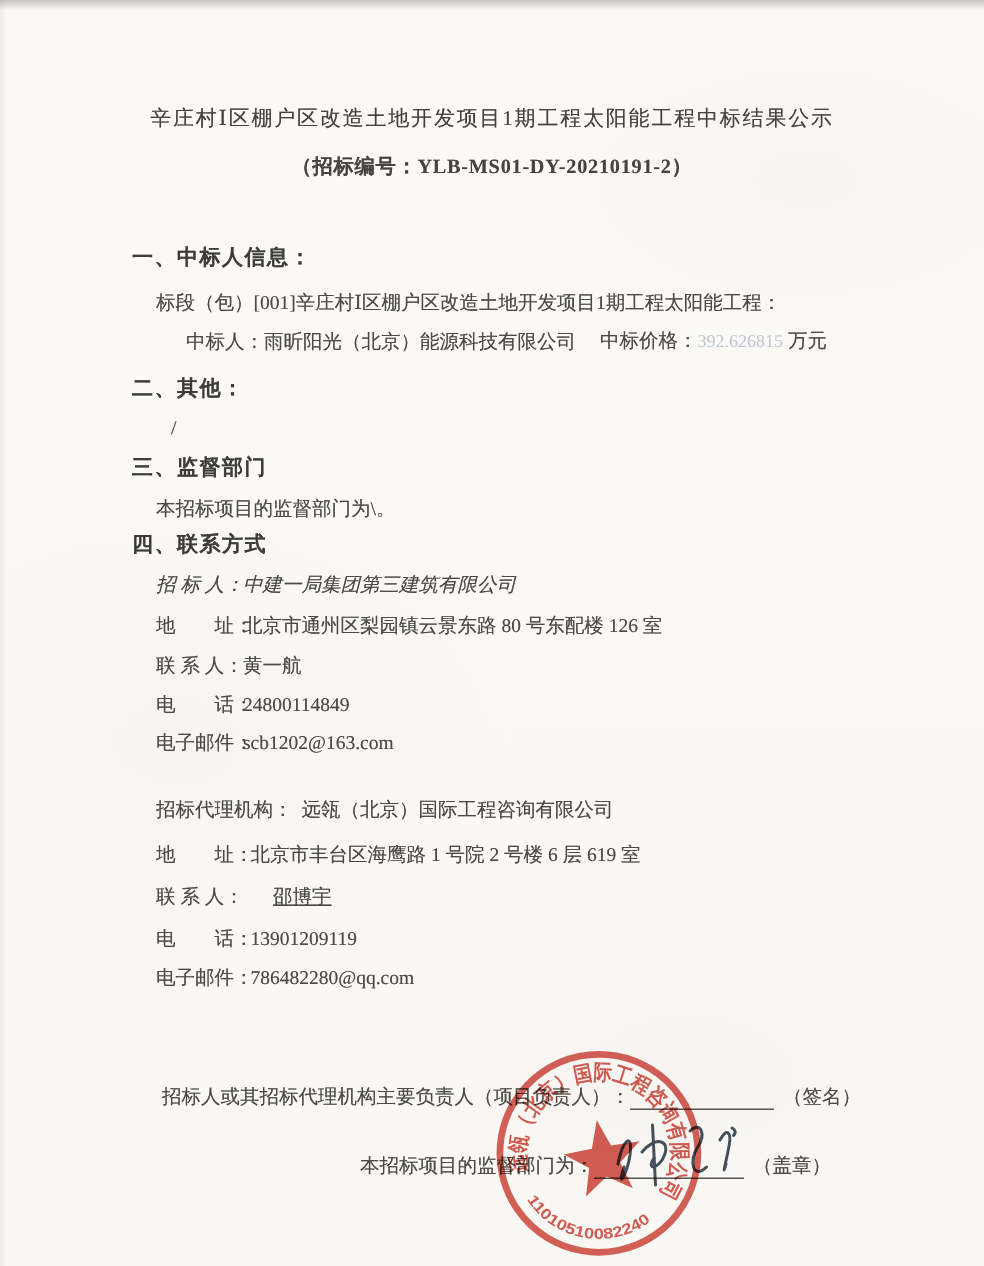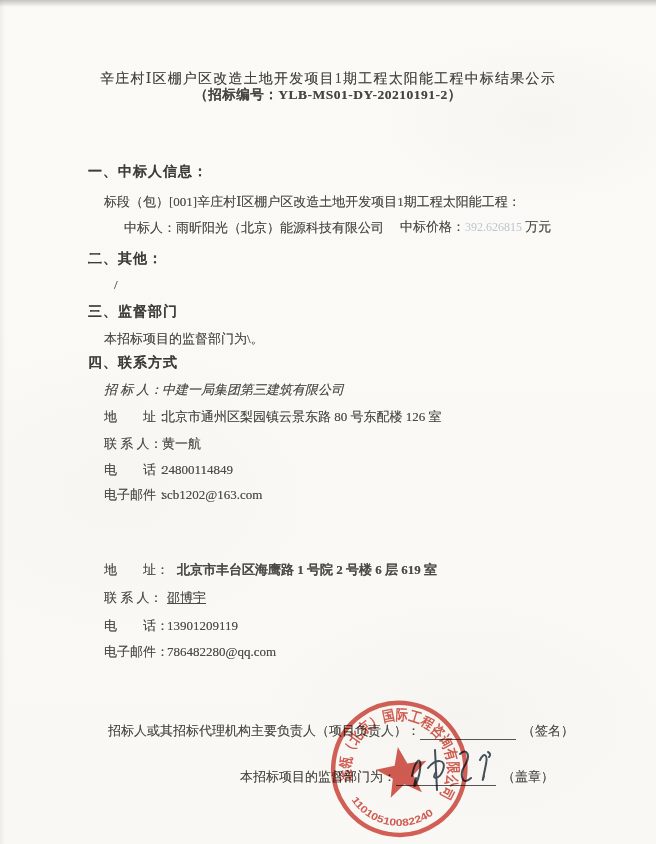--- a/index.html
+++ b/index.html
@@ -45,21 +45,21 @@
       mix-blend-mode:multiply;}
 </style>
 </head>
 <body>
 
 <div class="page">
   <div class="scan-top"></div>
   <div class="scan-left"></div>
 
   <div class="t title" style="top:70px;">辛庄村Ⅰ区棚户区改造土地开发项目1期工程太阳能工程中标结果公示</div>
-  <div class="t subtitle" style="top:86px;">（招标编号：YLB-MS01-DY-20210191-2）</div>
+  <div class="t subtitle" style="top:102px;">（招标编号：YLB-MS01-DY-20210191-2）</div>
 
   <div class="t hd" style="left:88px;top:163px;">一、中标人信息：</div>
   <div class="t" style="left:104px;top:193px;">标段（包）[001]辛庄村Ⅰ区棚户区改造土地开发项目1期工程太阳能工程：</div>
   <div class="t" style="left:124px;top:219px;">
     <span>中标人：</span><span>雨昕阳光（北京）能源科技有限公司</span>
   </div>
   <div class="t" style="left:400px;top:218px;">
     <span>中标价格：</span><span class="faint" style="font-size:12px;">392.626815</span> <span>万元</span>
   </div>
 
@@ -80,25 +80,28 @@
   <div class="t" style="left:104px;top:435px;">
     <span class="lbl">联 系 人：</span><span class="val">黄一航</span>
   </div>
   <div class="t" style="left:104px;top:461px;">
     <span class="lbl">电　　话：</span><span class="val">24800114849</span>
   </div>
   <div class="t" style="left:104px;top:486px;">
     <span class="lbl">电子邮件：</span><span class="val">scb1202@163.com</span>
   </div>
 
+  <div class="t" style="left:104px;top:531px;">
+    <span>招标代理机构：</span><span style="margin-left:6px;">远瓴（北京）国际工程咨询有限公司</span>
+  </div>
   <div class="t" style="left:104px;top:561px;">
-    <span class="lbl">地　　址：</span><span class="val" style="margin-left:17px;font-weight:bold;">北京市丰台区海鹰路 1 号院 2 号楼 6 层 619 室</span>
+    <span class="lbl">地　　址：</span><span class="val" style="margin-left:7px;">北京市丰台区海鹰路 1 号院 2 号楼 6 层 619 室</span>
   </div>
   <div class="t" style="left:104px;top:589px;">
-    <span class="lbl">联 系 人：</span><span class="val" style="margin-left:7px;text-decoration:underline;">邵博宇</span>
+    <span class="lbl">联 系 人：</span><span class="val" style="margin-left:22px;text-decoration:underline;">邵博宇</span>
   </div>
   <div class="t" style="left:104px;top:617px;">
     <span class="lbl">电　　话：</span><span class="val" style="margin-left:7px;">13901209119</span>
   </div>
   <div class="t" style="left:104px;top:643px;">
     <span class="lbl">电子邮件：</span><span class="val" style="margin-left:7px;">786482280@qq.com</span>
   </div>
 
   <div class="t sig-row" style="left:108px;top:722px;">
     <span>招标人或其招标代理机构主要负责人（项目负责人）：</span>

